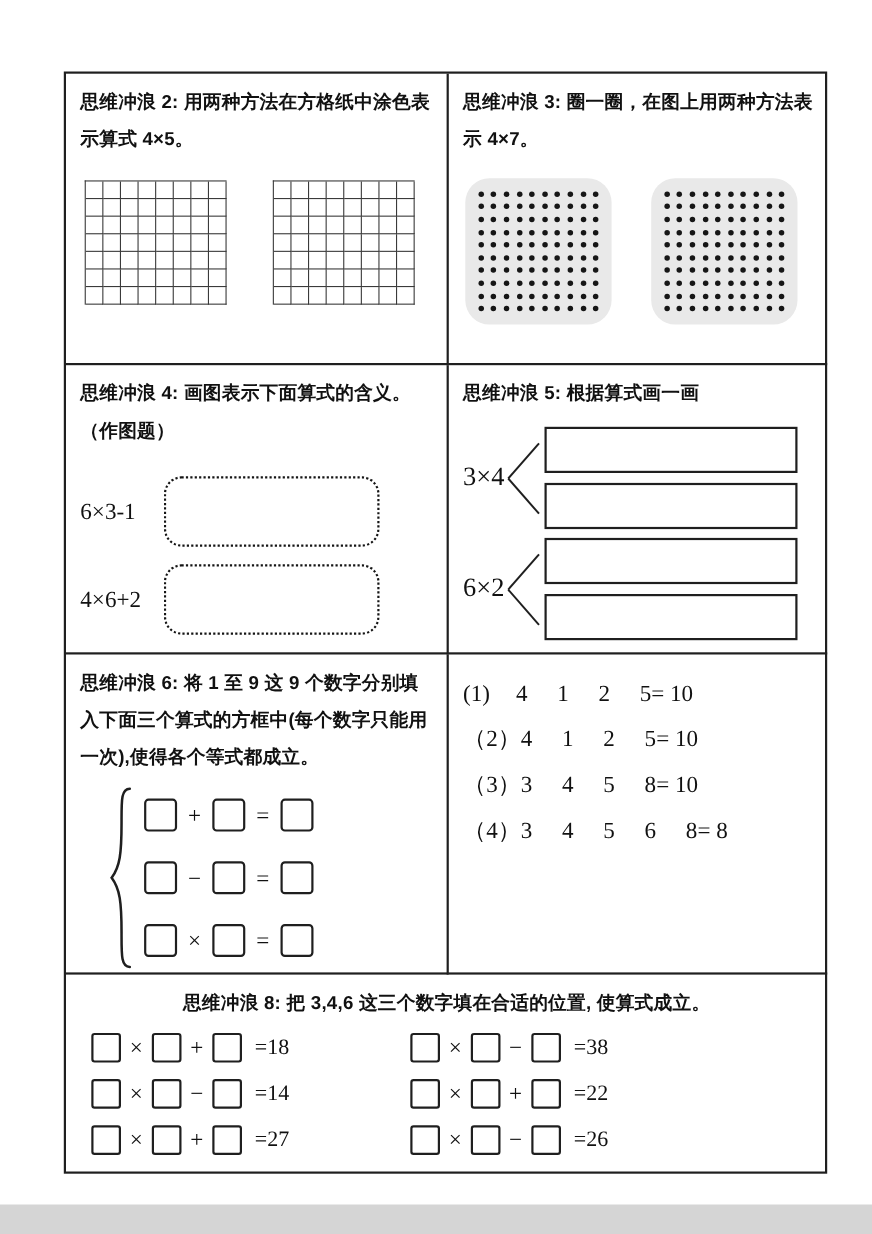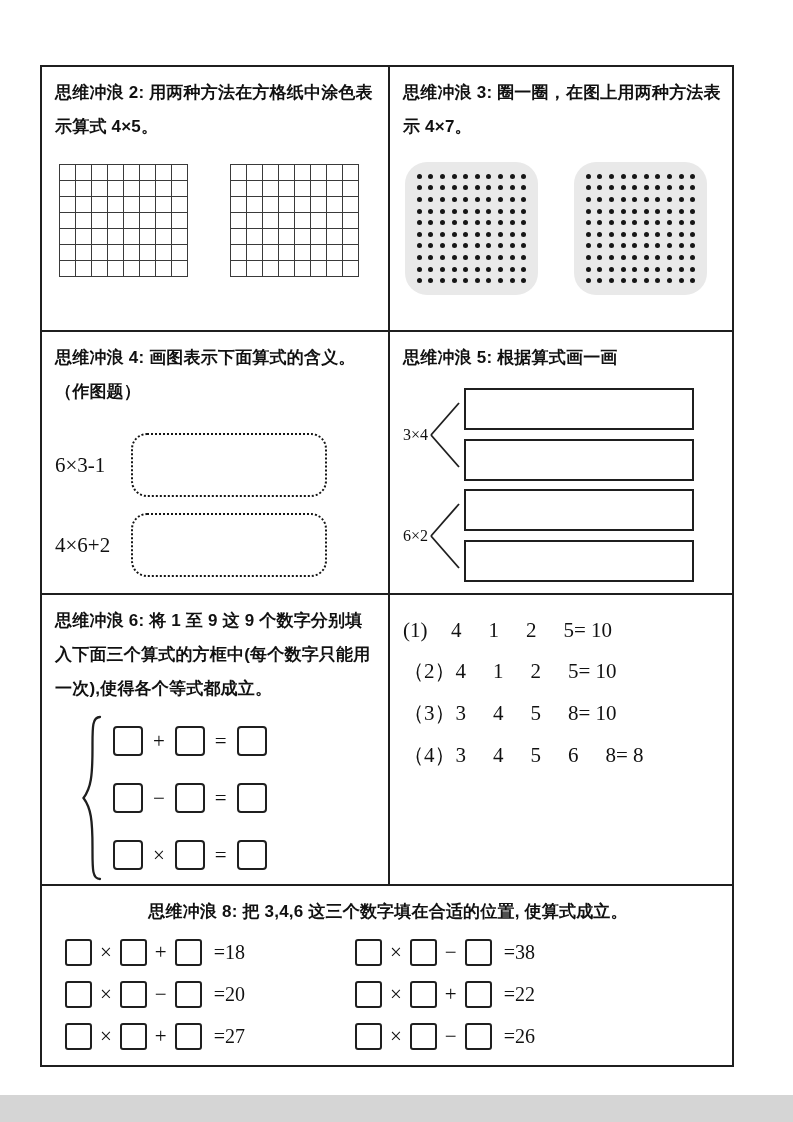--- a/index.html
+++ b/index.html
@@ -3,21 +3,21 @@
 <meta charset="utf-8">
 <style>
   * { margin:0; padding:0; box-sizing:border-box; }
   html,body { background:#ffffff; }
   .sheet {
     position:relative; width:793px; height:1122px; background:#ffffff;
     font-family:"Liberation Sans","DejaVu Sans",sans-serif; color:#111;
     overflow:hidden;
   }
   .table {
-    position:absolute; left:40px; top:65px; width:694px;
+    position:absolute; left:58px; top:65px; width:694px;
     display:grid; grid-template-columns:348px 344px;
     grid-template-rows:265px 263px 291px 179px;
     border:2.5px solid #1f1f1f; background:#fff;
   }
   .cell {
     border-right:2.5px solid #1f1f1f; border-bottom:2.5px solid #1f1f1f;
     padding:9px 13px; position:relative; overflow:hidden;
   }
   .cell.col-r { border-right:0; }
   .cell.full { grid-column:1 / 3; border-right:0; border-bottom:0;text-align:center; }
@@ -38,21 +38,21 @@
 
   
   .q4-row { display:flex; align-items:center; margin-top:16px; }
   .q4-row.first { margin-top:24px; }
   .q4-expr { font-family:"Liberation Serif","DejaVu Serif",serif; font-size:21px; min-width:76px; }
   .dotted-box { width:196px; height:64px; border:2.5px dotted #151515; border-radius:16px; }
 
   
   .q5-group { display:flex; align-items:center; margin-top:13px; }
   .q5-group + .q5-group { margin-top:8px; }
-  .q5-expr { font-family:"Liberation Serif","DejaVu Serif",serif; font-size:16px; }
+  .q5-expr { font-family:"Liberation Serif","DejaVu Serif",serif; font-size:24px; }
   .q5-connector { margin:0 4px 0 2px; display:block; }
   .q5-rects { display:flex; flex-direction:column; gap:9px; }
   .q5-rect { width:230px; height:42px; border:2px solid #1f1f1f; background:#fff; }
 
   
   .q6-body { display:flex; align-items:center; margin-top:8px; margin-left:24px; }
   .q6-eqs { display:flex; flex-direction:column; gap:27px; margin-left:10px; }
   .eq-row { display:flex; align-items:center; gap:10px; }
   .box { width:30px; height:30px; border:2px solid #1f1f1f; border-radius:4px; background:#fff; }
   .op { font-family:"Liberation Serif","DejaVu Serif",serif; font-size:21px; }
@@ -541,21 +541,21 @@
               <span class="op">+</span>
               <span class="box-sm"></span>
               <span class="q8-rhs">=18</span>
             </div>
             <div class="q8-eq">
               <span class="box-sm"></span>
               <span class="op">×</span>
               <span class="box-sm"></span>
               <span class="op">−</span>
               <span class="box-sm"></span>
-              <span class="q8-rhs">=20</span>
+              <span class="q8-rhs">=14</span>
             </div>
             <div class="q8-eq">
               <span class="box-sm"></span>
               <span class="op">×</span>
               <span class="box-sm"></span>
               <span class="op">+</span>
               <span class="box-sm"></span>
               <span class="q8-rhs">=27</span>
             </div>
           </div>

